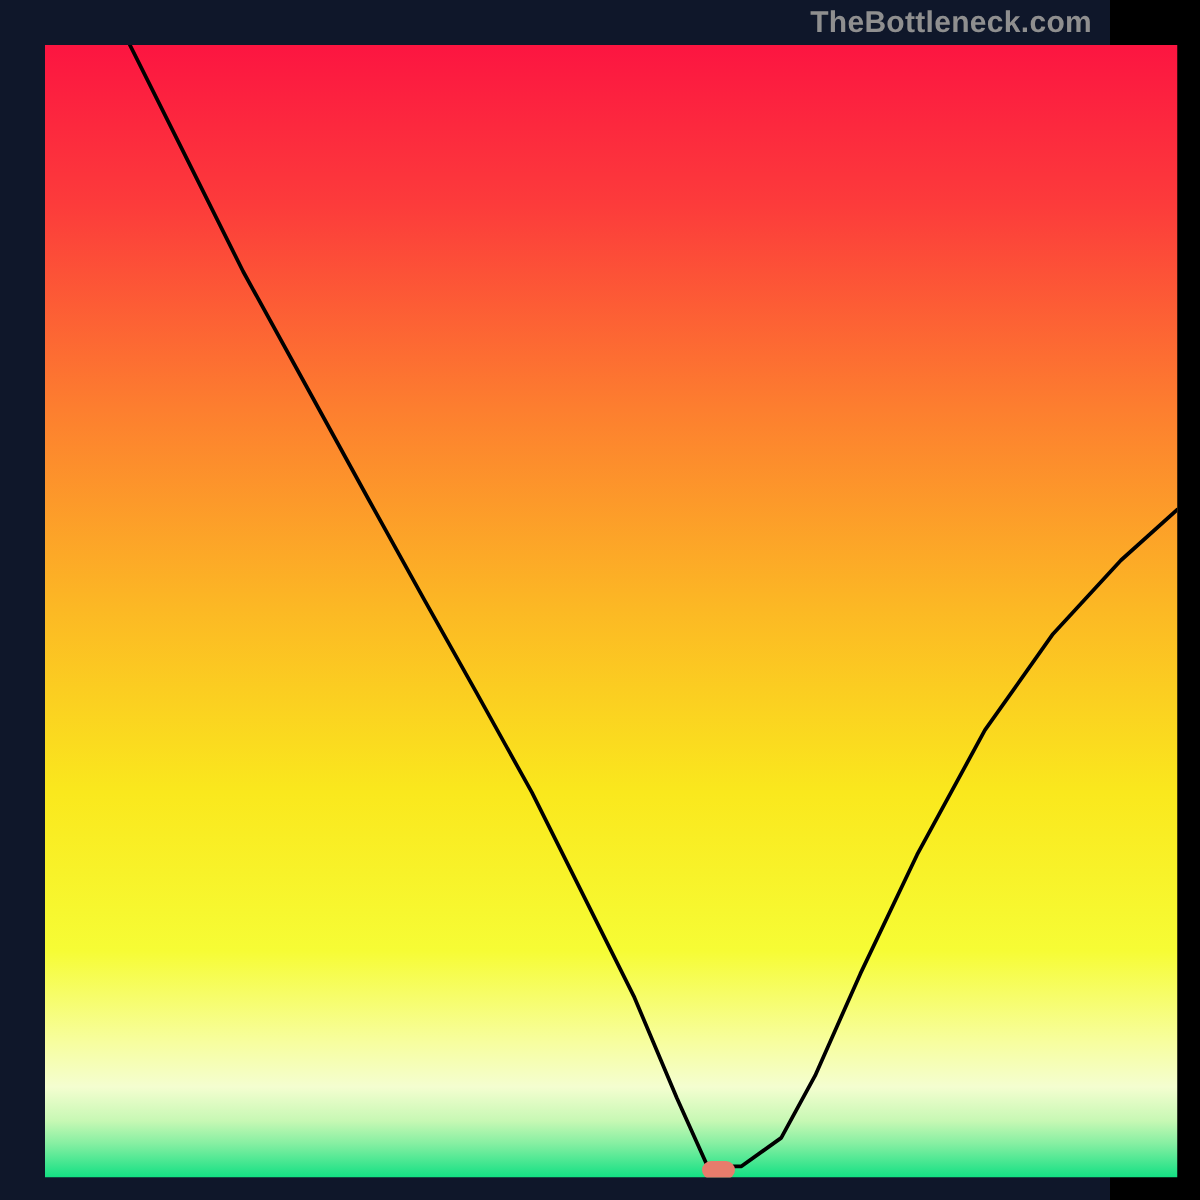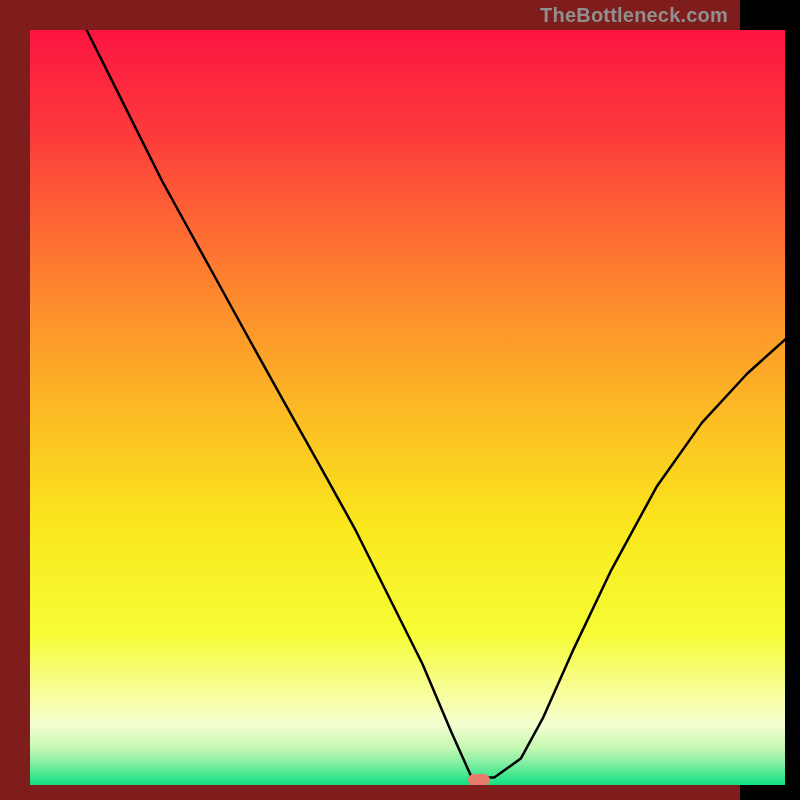--- a/index.html
+++ b/index.html
@@ -9,21 +9,21 @@
     height: 800px;
     background: #000;
     overflow: hidden;
   }
   .frame {
     position: absolute;
     left: 0;
     top: 0;
     width: 740px;
     height: 800px;
-    background: #7f1d1d;
+    background: #0f172a;
   }
   .plot {
     position: absolute;
     left: 30px;
     top: 30px;
     width: 755px;
     height: 755px;
     overflow: hidden;
   }
   .gradient {

